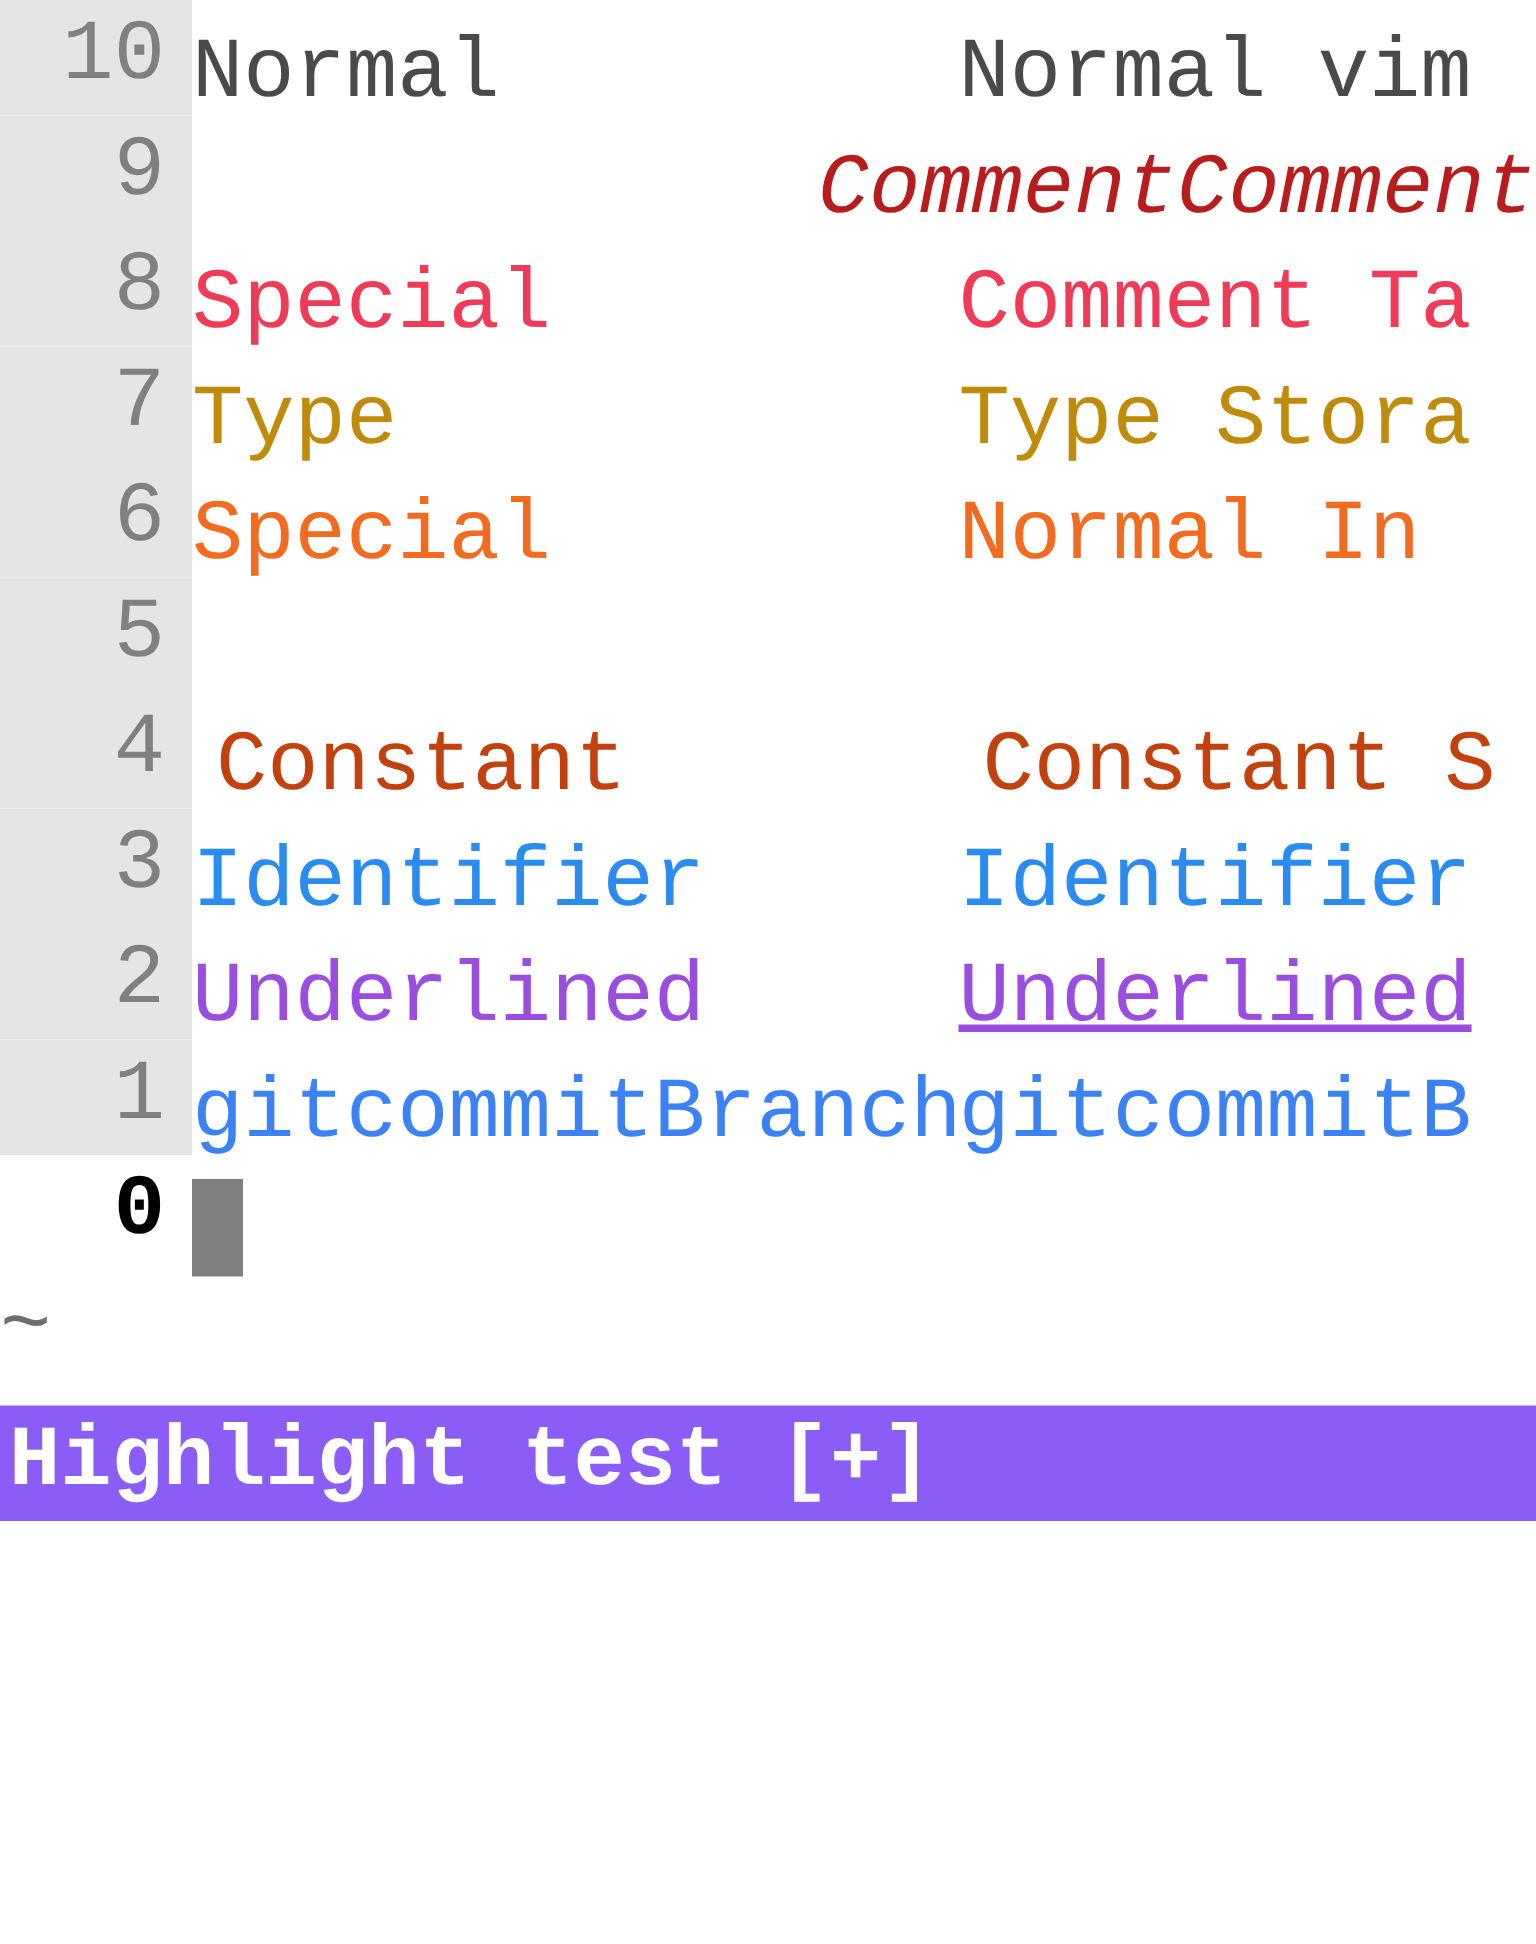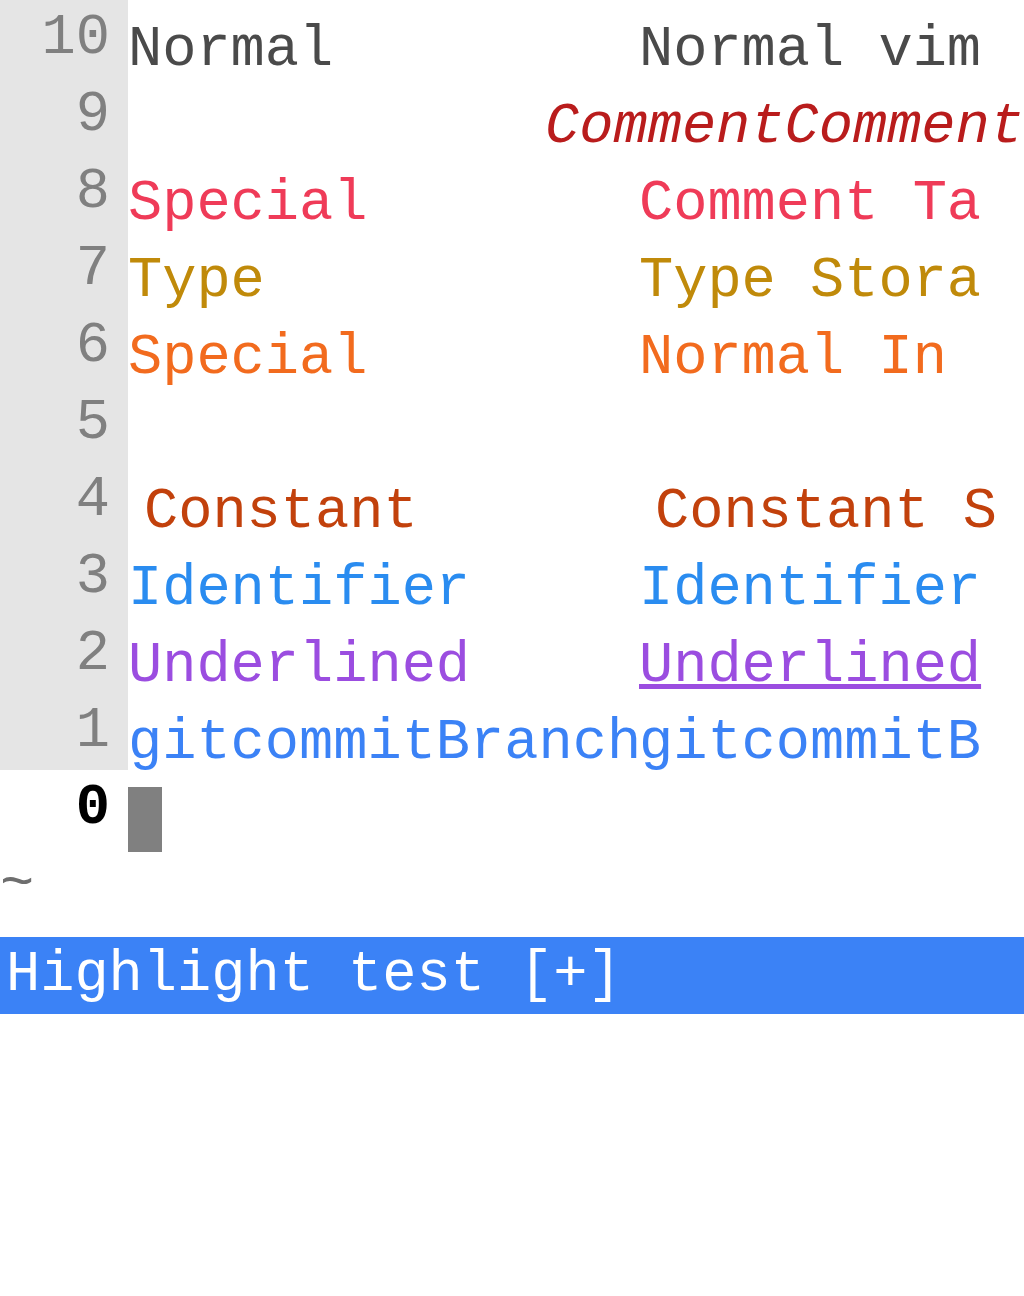--- a/index.html
+++ b/index.html
@@ -56,26 +56,27 @@
     .tilde {
       color: #6e6e6e;
       padding-left: 0px;
     }
     .statusline {
       position: absolute;
       left: 0;
       right: 0;
       top: 937px;
       height: 77px;
-      background: #3b82f6;
+      background: #8b5cf6;
       color: #ffffff;
       padding-left: 6px;
       display: flex;
       align-items: center;
       white-space: pre;
+      font-weight: bold;
     }
     .col1 {
       display: inline-block;
       width: 511px;
     }
     
     .hl-Normal { color: #4a4a4a; }
     .hl-Comment { color: #b91c1c; font-style: italic; text-align: right; }
     .hl-Special { color: #ef3b58; }
     .hl-Type { color: #c08a0a; }

